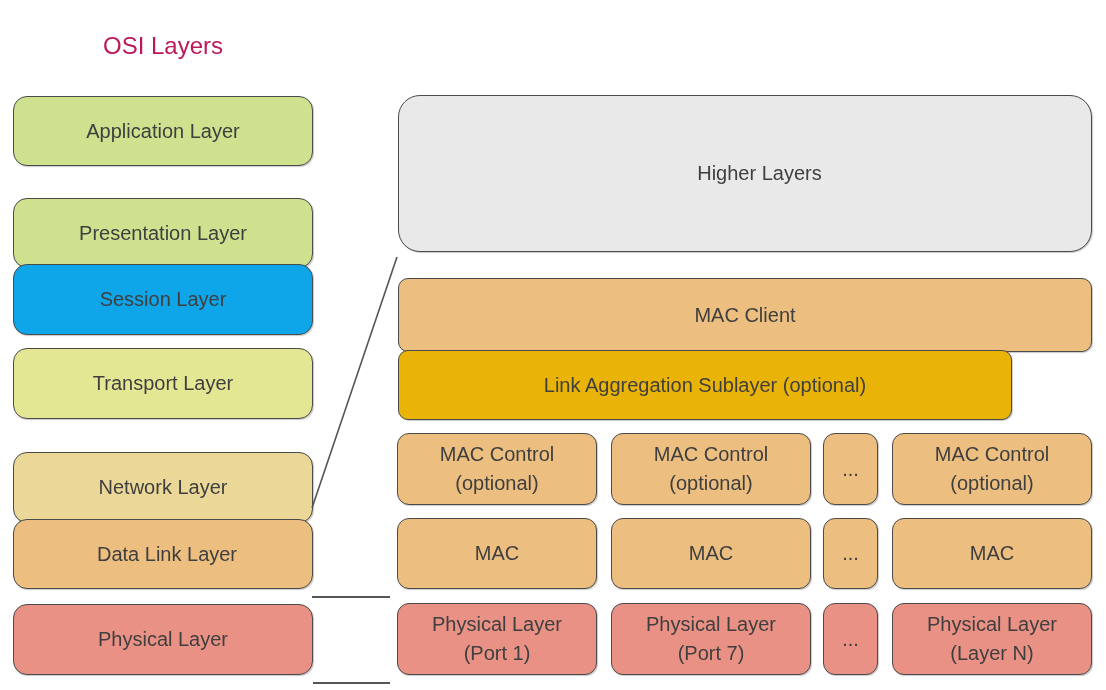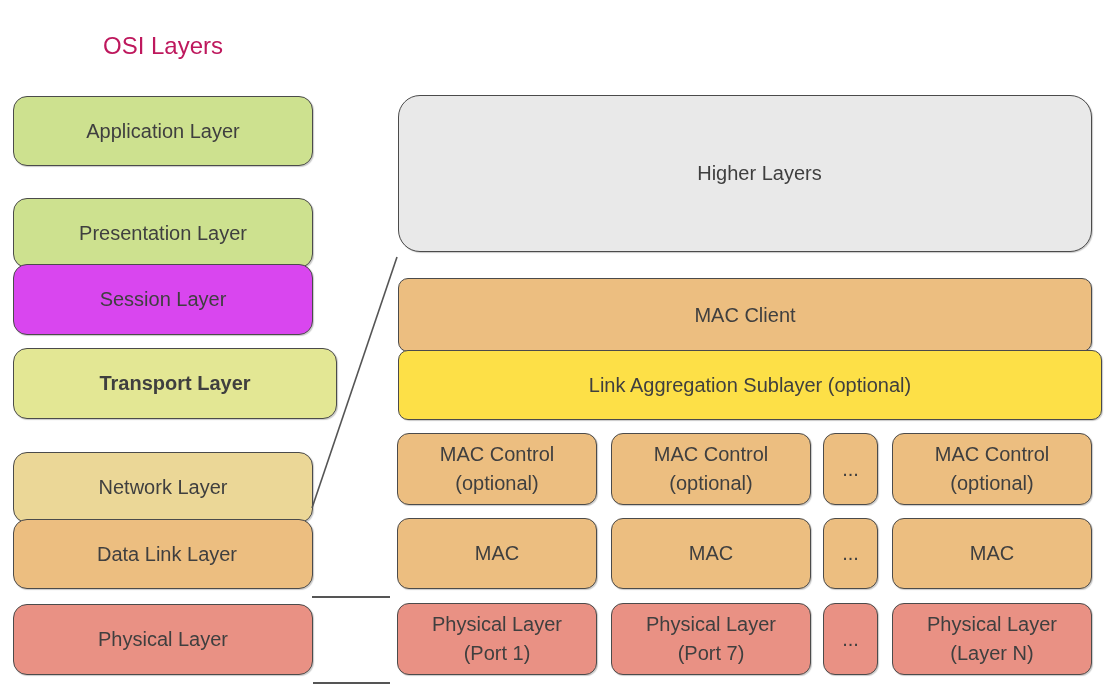--- a/index.html
+++ b/index.html
@@ -49,29 +49,29 @@
 </style>
 </head>
 <body>
 
 <div class="canvas">
 
   <div class="title" style="left:13px; top:32px; width:300px;">OSI Layers</div>
 
   <div class="box" style="left: 13px; top: 96px; width: 300px; height: 70px; background-color: rgb(205, 225, 143);">Application Layer</div>
   <div class="box" style="left: 13px; top: 180px; width: 300px; height: 70px; background-color: rgb(205, 225, 143); margin-top: 18px;">Presentation Layer</div>
-  <div class="box" style="left: 13px; top: 264px; width: 300px; height: 71px; background-color: #d946ef;">Session Layer</div>
-  <div class="box" style="left: 13px; top: 348px; width: 324px; height: 71px; background-color: rgb(227, 231, 148); font-weight: bold;">Transport Layer</div>
+  <div class="box" style="left: 13px; top: 264px; width: 300px; height: 71px; background-color: #0ea5e9;">Session Layer</div>
+  <div class="box" style="left: 13px; top: 348px; width: 300px; height: 71px; background-color: rgb(227, 231, 148);">Transport Layer</div>
   <div class="box" style="left: 13px; top: 452px; width: 300px; height: 71px; background-color: rgb(235, 215, 151);">Network Layer</div>
   <div class="box" style="left: 13px; top: 519px; width: 300px; height: 70px; background-color: rgb(236, 190, 128); padding-left: 8px;">Data Link Layer</div>
   <div class="box" style="left: 13px; top: 604px; width: 300px; height: 71px; background-color: rgb(233, 145, 132);">Physical Layer</div>
 
   <div class="box box-higher" style="left: 398px; top: 95px; width: 694px; height: 157px; background-color: rgb(233, 233, 233);">Higher Layers</div>
   <div class="box box-wide" style="left: 398px; top: 278px; width: 694px; height: 74px; background-color: rgb(236, 190, 128);">MAC Client</div>
-  <div class="box box-wide" style="left: 398px; top: 350px; width: 704px; height: 70px; background-color: #fde047;">Link Aggregation Sublayer (optional)</div>
+  <div class="box box-wide" style="left: 398px; top: 350px; width: 614px; height: 70px; background-color: #eab308;">Link Aggregation Sublayer (optional)</div>
 
   <div class="box box-small" style="left: 397px; top: 433px; width: 200px; height: 72px; background-color: rgb(236, 190, 128);">
     <span>MAC Control</span>
     <span>(optional)</span>
   </div>
   <div class="box box-small" style="left: 611px; top: 433px; width: 200px; height: 72px; background-color: rgb(236, 190, 128);">
     <span>MAC Control</span>
     <span>(optional)</span>
   </div>
   <div class="box box-small" style="left: 823px; top: 433px; width: 55px; height: 72px; background-color: rgb(236, 190, 128);">...</div>

